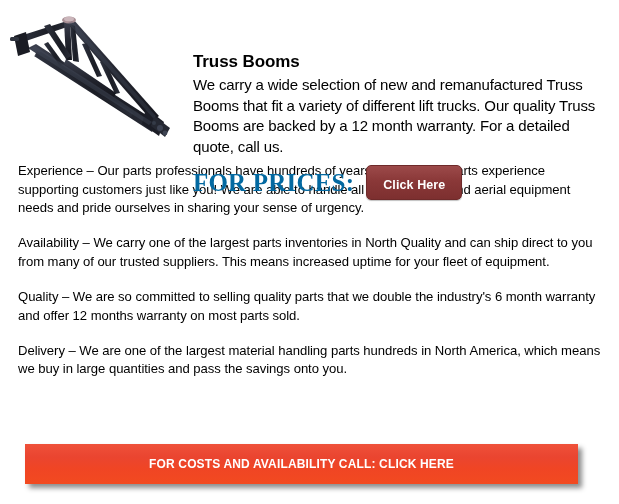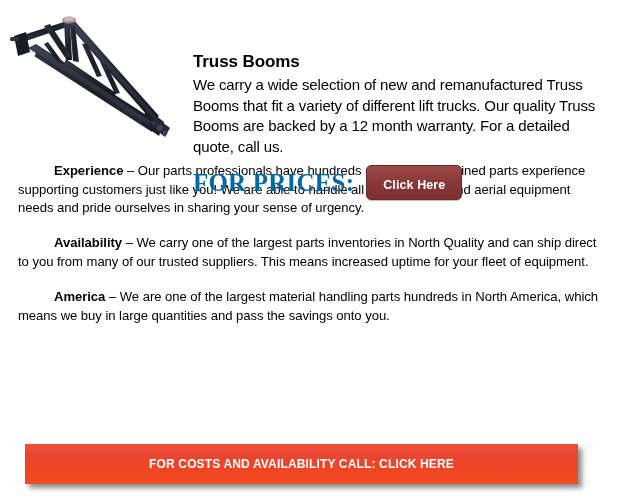--- a/index.html
+++ b/index.html
@@ -90,21 +90,21 @@
     margin: 0;
     padding: 0 16px 0 18px;
   }
   .feature-para {
     font-size: 13.1px;
     line-height: 18.6px;
     margin: 0 0 16.5px 0;
     letter-spacing: -0.05px;
   }
   .feature-para:last-child { margin-bottom: 0; }
-  .feature-label { font-weight: bold; margin-left: 36px; }
+  .feature-label { font-weight: normal; }
 
   
   .cta-wrap {
     position: absolute;
     left: 0;
     bottom: 0;
     width: 619px;
     height: 70px;
   }
   .cta-bar {
@@ -199,21 +199,24 @@
 </div>
 
 <div class="features">
   <p class="feature-para">
     <span class="feature-label">Experience</span><span> – </span><span>Our parts professionals have hundreds of years of combined parts experience supporting customers just like you!  We are able to handle all of your forklift and aerial equipment needs and pride ourselves in sharing your sense of urgency.</span>
   </p>
   <p class="feature-para">
     <span class="feature-label">Availability</span><span> – </span><span>We carry one of the largest parts inventories in North Quality and can ship direct to you from many of our trusted suppliers.  This means increased uptime for your fleet of equipment.</span>
   </p>
   <p class="feature-para">
-    <span class="feature-label">America</span><span> – </span><span>We are one of the largest material handling parts hundreds in North America, which means we buy in large quantities and pass the savings onto you.</span>
+    <span class="feature-label">Quality</span><span> – </span><span>We are so committed to selling quality parts that we double the industry's 6 month warranty and offer 12 months warranty on most parts sold.</span>
+  </p>
+  <p class="feature-para">
+    <span class="feature-label">Delivery</span><span> – </span><span>We are one of the largest material handling parts hundreds in North America, which means we buy in large quantities and pass the savings onto you.</span>
   </p>
 </div>
 
 <div class="cta-wrap">
   <div class="cta-bar">
     <span class="cta-text">FOR COSTS AND AVAILABILITY CALL: CLICK HERE</span>
   </div>
 </div>
 
 </body></html>

